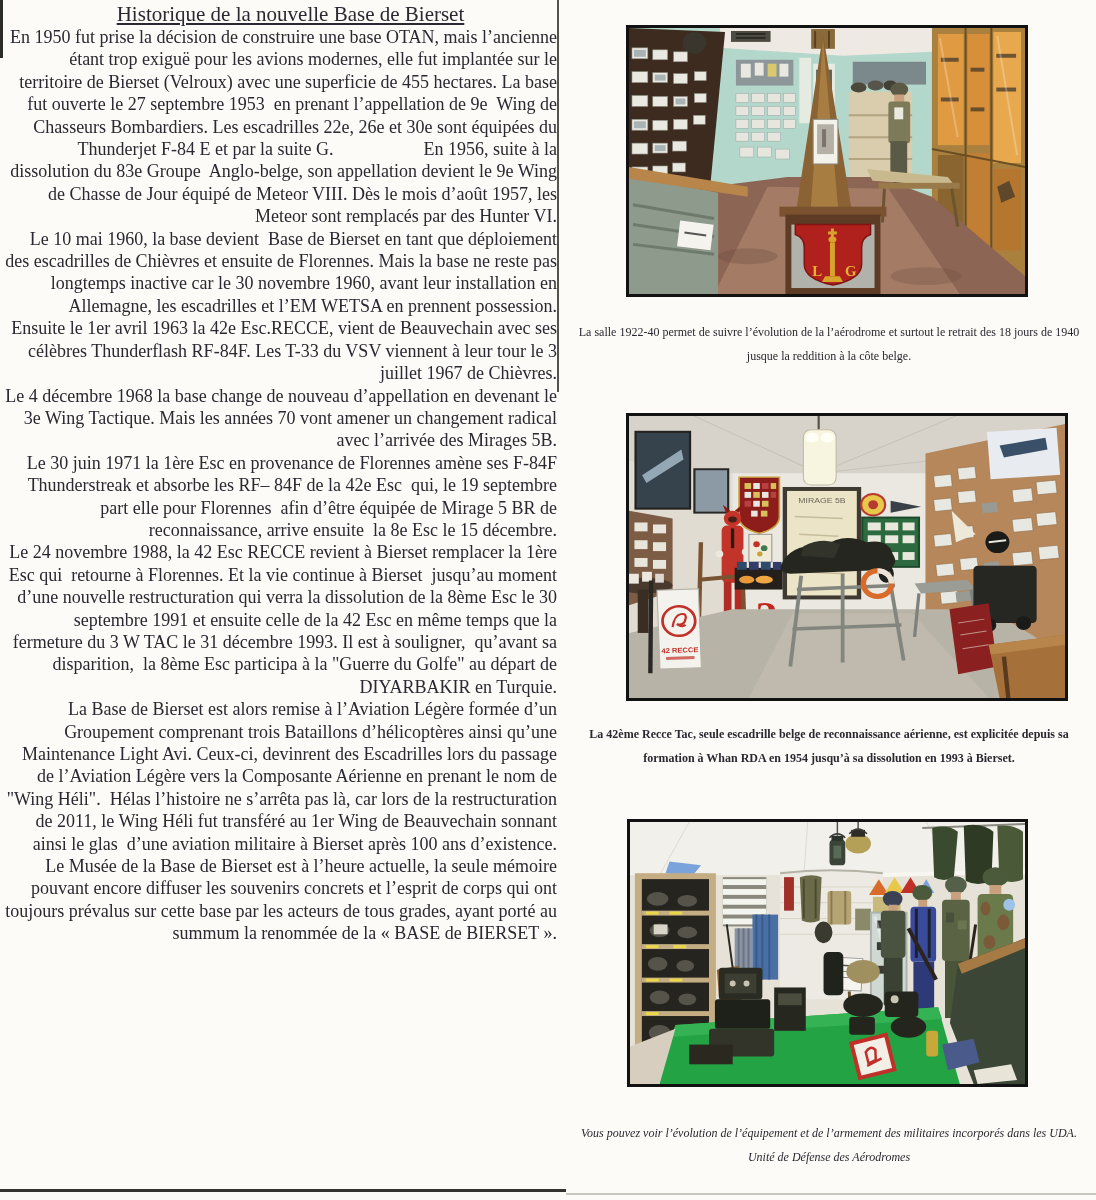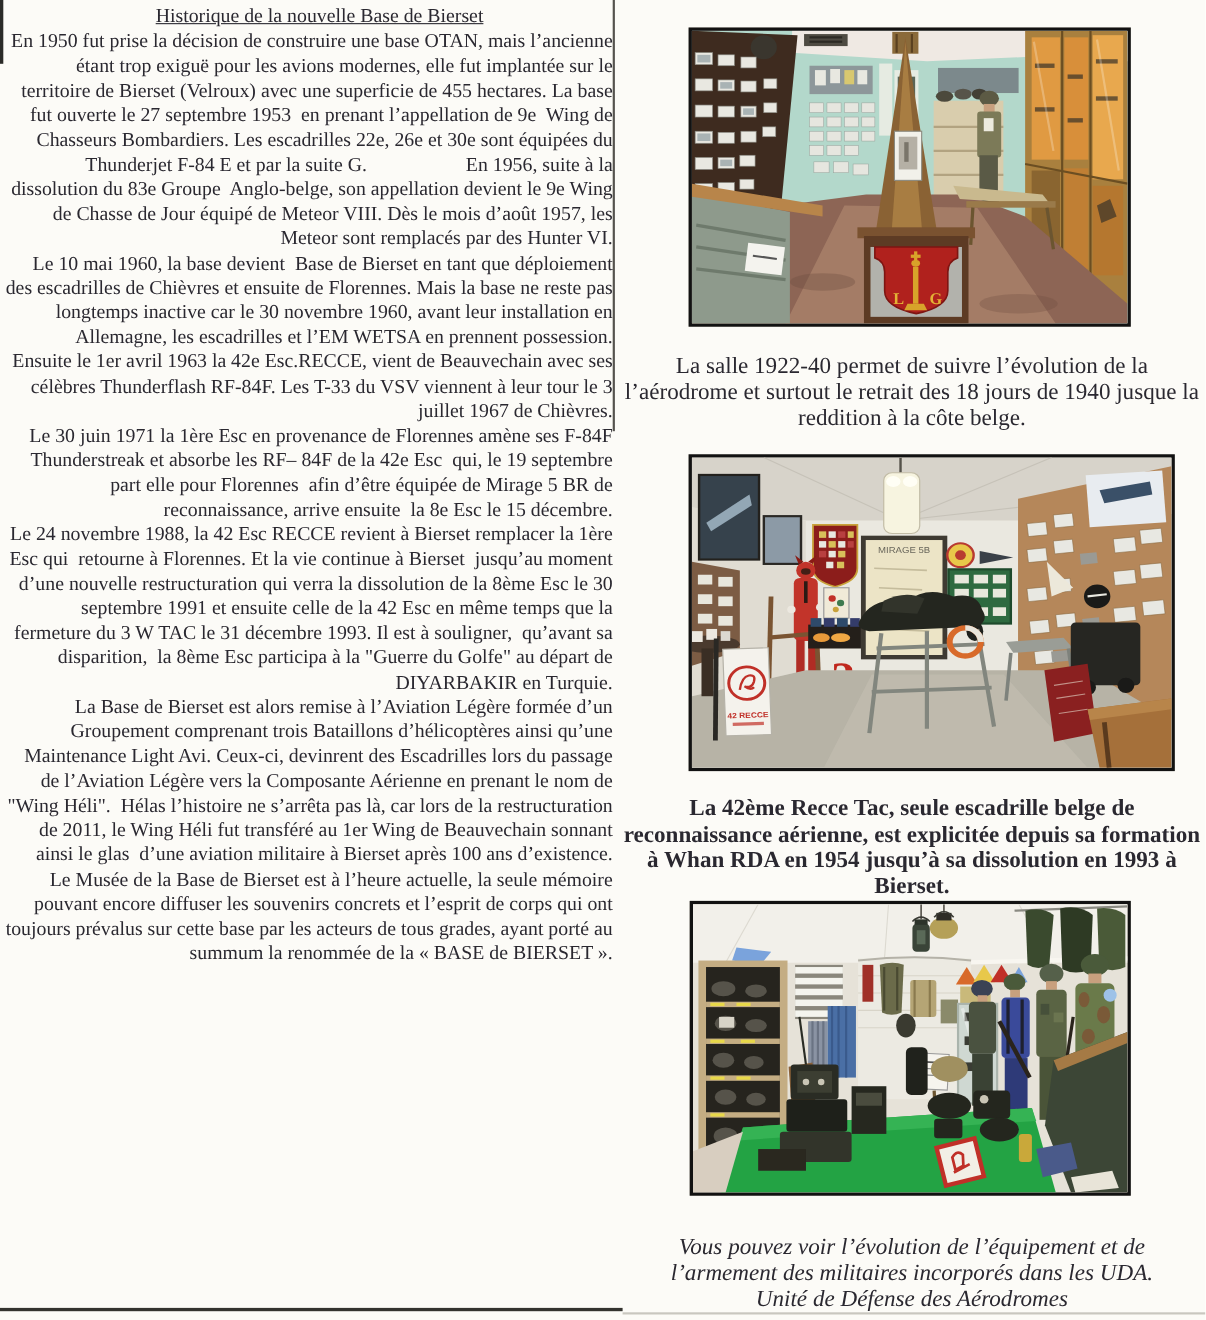--- a/index.html
+++ b/index.html
@@ -9,27 +9,27 @@
 
   
   .edge-top-left { position:absolute; left:0; top:0; width:3px; height:58px; background:#2b2b28; }
   .col-divider  { position:absolute; left:557px; top:0; width:2px; height:392px; background:#55534e; }
   .bottom-line-left  { position:absolute; left:0; top:1189px; width:566px; height:3px; background:#34332f; }
   .bottom-line-right { position:absolute; left:566px; top:1193px; width:530px; height:2px; background:#c9c7bf; }
 
   
   .left-col { position:absolute; left:4px; top:2px; width:553px; text-align:center;
               font-size:18px; line-height:22.4px; }
-  .title { font-size:18px; font-weight:normal; text-decoration:underline; line-height:24px;margin-left:20px; }
+  .title { font-size:21px; font-weight:normal; text-decoration:underline; line-height:24px;margin-left:20px; }
   .para  { white-space:pre-wrap;text-align:right; }
 
   
   .photo { position:absolute; border:3px solid #121212; background:#cfcac0; }
   .photo svg { display:block; width:100%; height:100%; }
-  .caption { position:absolute; text-align:center; font-size:21px; line-height:23.6px; }
+  .caption { position:absolute; text-align:center; font-size:12px; line-height:23.6px; }
 
   .photo1 { left:626px; top:25px;  width:402px; height:272px; }
   .cap1   { left:567px; top:321px; width:524px; }
   .photo2 { left:626px; top:413px; width:442px; height:288px; }
   .cap2   { left:567px; top:723px; width:524px;font-weight:bold; }
   .photo3 { left:627px; top:819px; width:401px; height:268px; }
   .cap3   { left:567px; top:1122px; width:524px;font-style:italic; }
 </style>
 </head>
 <body>
@@ -39,20 +39,21 @@
   <div class="edge-top-left"></div>
   <div class="col-divider"></div>
   <div class="bottom-line-left"></div>
   <div class="bottom-line-right"></div>
 
   <div class="left-col">
     <h1 class="title">Historique de la nouvelle Base de Bierset</h1>
     <p class="para">En 1950 fut prise la décision de construire une base OTAN, mais l’ancienne étant trop exiguë pour les avions modernes, elle fut implantée sur le territoire de Bierset (Velroux) avec une superficie de 455 hectares. La base fut ouverte le 27 septembre 1953  en prenant l’appellation de 9e  Wing de Chasseurs Bombardiers. Les escadrilles 22e, 26e et 30e sont équipées du Thunderjet F-84 E et par la suite G.                    En 1956, suite à la dissolution du 83e Groupe  Anglo-belge, son appellation devient le 9e Wing de Chasse de Jour équipé de Meteor VIII. Dès le mois d’août 1957, les Meteor sont remplacés par des Hunter VI.</p>
     <p class="para">Le 10 mai 1960, la base devient  Base de Bierset en tant que déploiement des escadrilles de Chièvres et ensuite de Florennes. Mais la base ne reste pas longtemps inactive car le 30 novembre 1960, avant leur installation en Allemagne, les escadrilles et l’EM WETSA en prennent possession.</p>
     <p class="para">Ensuite le 1er avril 1963 la 42e Esc.RECCE, vient de Beauvechain avec ses célèbres Thunderflash RF-84F. Les T-33 du VSV viennent à leur tour le 3 juillet 1967 de Chièvres.</p>
+    <p class="para">Le 4 décembre 1968 la base change de nouveau d’appellation en devenant le 3e Wing Tactique. Mais les années 70 vont amener un changement radical avec l’arrivée des Mirages 5B.</p>
     <p class="para">Le 30 juin 1971 la 1ère Esc en provenance de Florennes amène ses F-84F Thunderstreak et absorbe les RF– 84F de la 42e Esc  qui, le 19 septembre part elle pour Florennes  afin d’être équipée de Mirage 5 BR de reconnaissance, arrive ensuite  la 8e Esc le 15 décembre.</p>
     <p class="para">Le 24 novembre 1988, la 42 Esc RECCE revient à Bierset remplacer la 1ère Esc qui  retourne à Florennes. Et la vie continue à Bierset  jusqu’au moment d’une nouvelle restructuration qui verra la dissolution de la 8ème Esc le 30 septembre 1991 et ensuite celle de la 42 Esc en même temps que la fermeture du 3 W TAC le 31 décembre 1993. Il est à souligner,  qu’avant sa disparition,  la 8ème Esc participa à la "Guerre du Golfe" au départ de DIYARBAKIR en Turquie.</p>
     <p class="para">La Base de Bierset est alors remise à l’Aviation Légère formée d’un Groupement comprenant trois Bataillons d’hélicoptères ainsi qu’une Maintenance Light Avi. Ceux-ci, devinrent des Escadrilles lors du passage de l’Aviation Légère vers la Composante Aérienne en prenant le nom de "Wing Héli".  Hélas l’histoire ne s’arrêta pas là, car lors de la restructuration de 2011, le Wing Héli fut transféré au 1er Wing de Beauvechain sonnant ainsi le glas  d’une aviation militaire à Bierset après 100 ans d’existence.</p>
     <p class="para">Le Musée de la Base de Bierset est à l’heure actuelle, la seule mémoire pouvant encore diffuser les souvenirs concrets et l’esprit de corps qui ont toujours prévalus sur cette base par les acteurs de tous grades, ayant porté au summum la renommée de la « BASE de BIERSET ».</p>
   </div>
 
   <div class="photo photo1">
     <svg viewBox="0 0 400 268" preserveAspectRatio="none">
 
       <rect width="400" height="268" fill="#b3d8cb"></rect>

